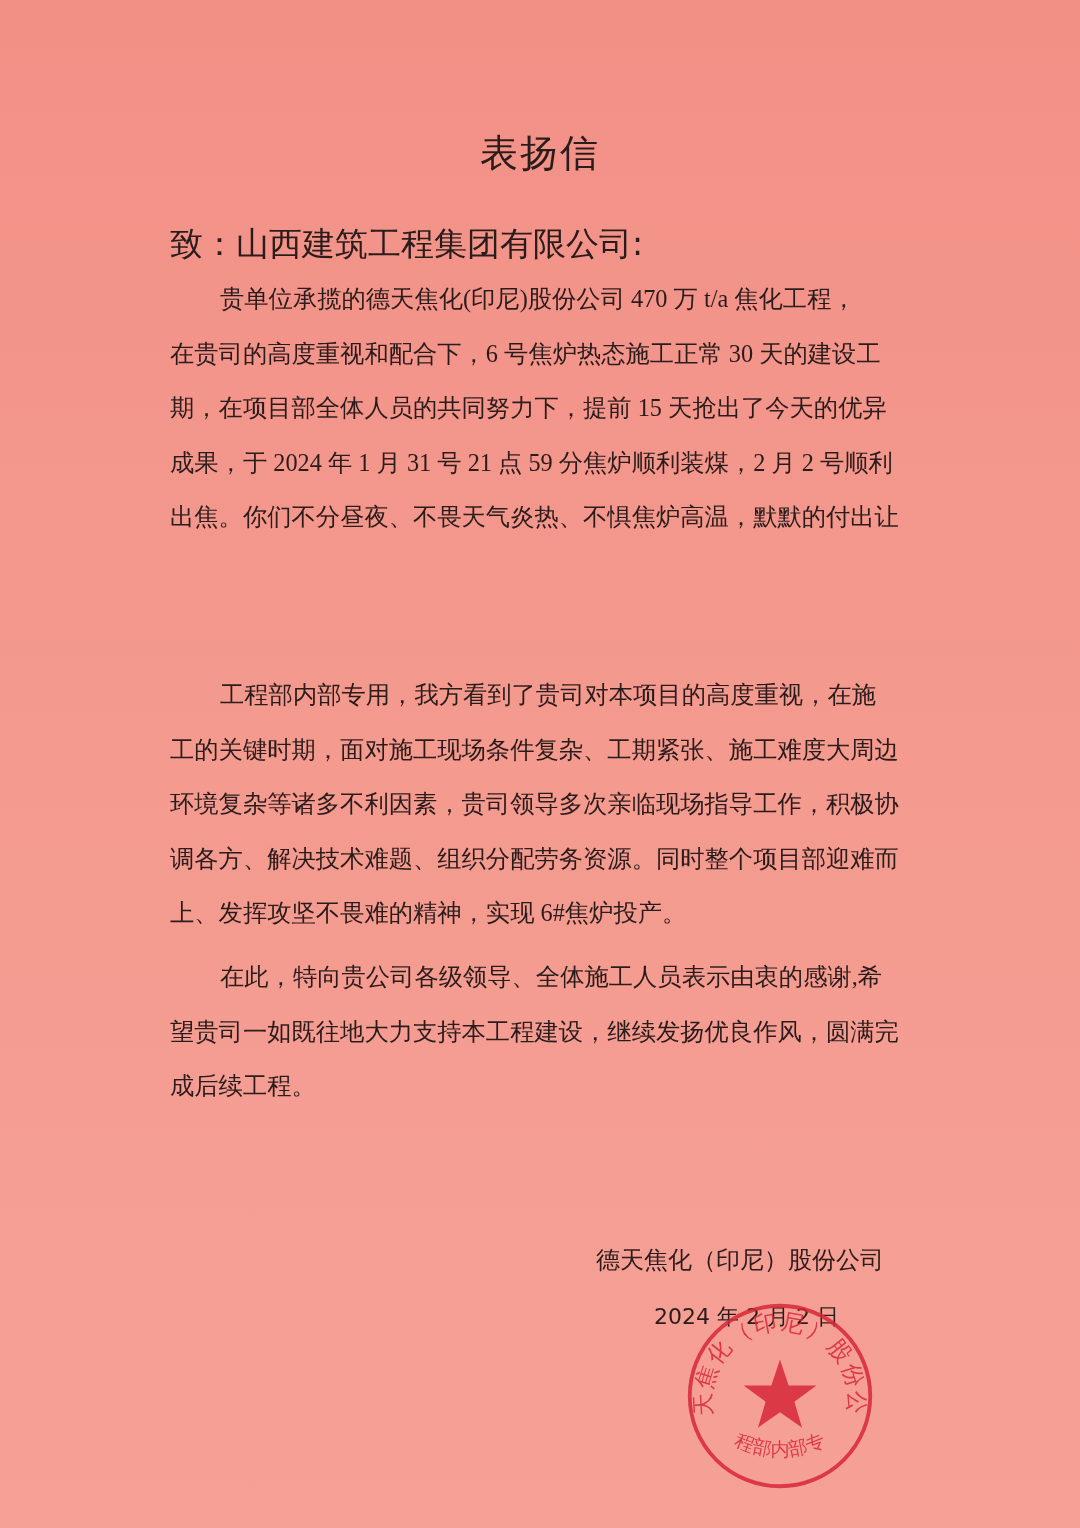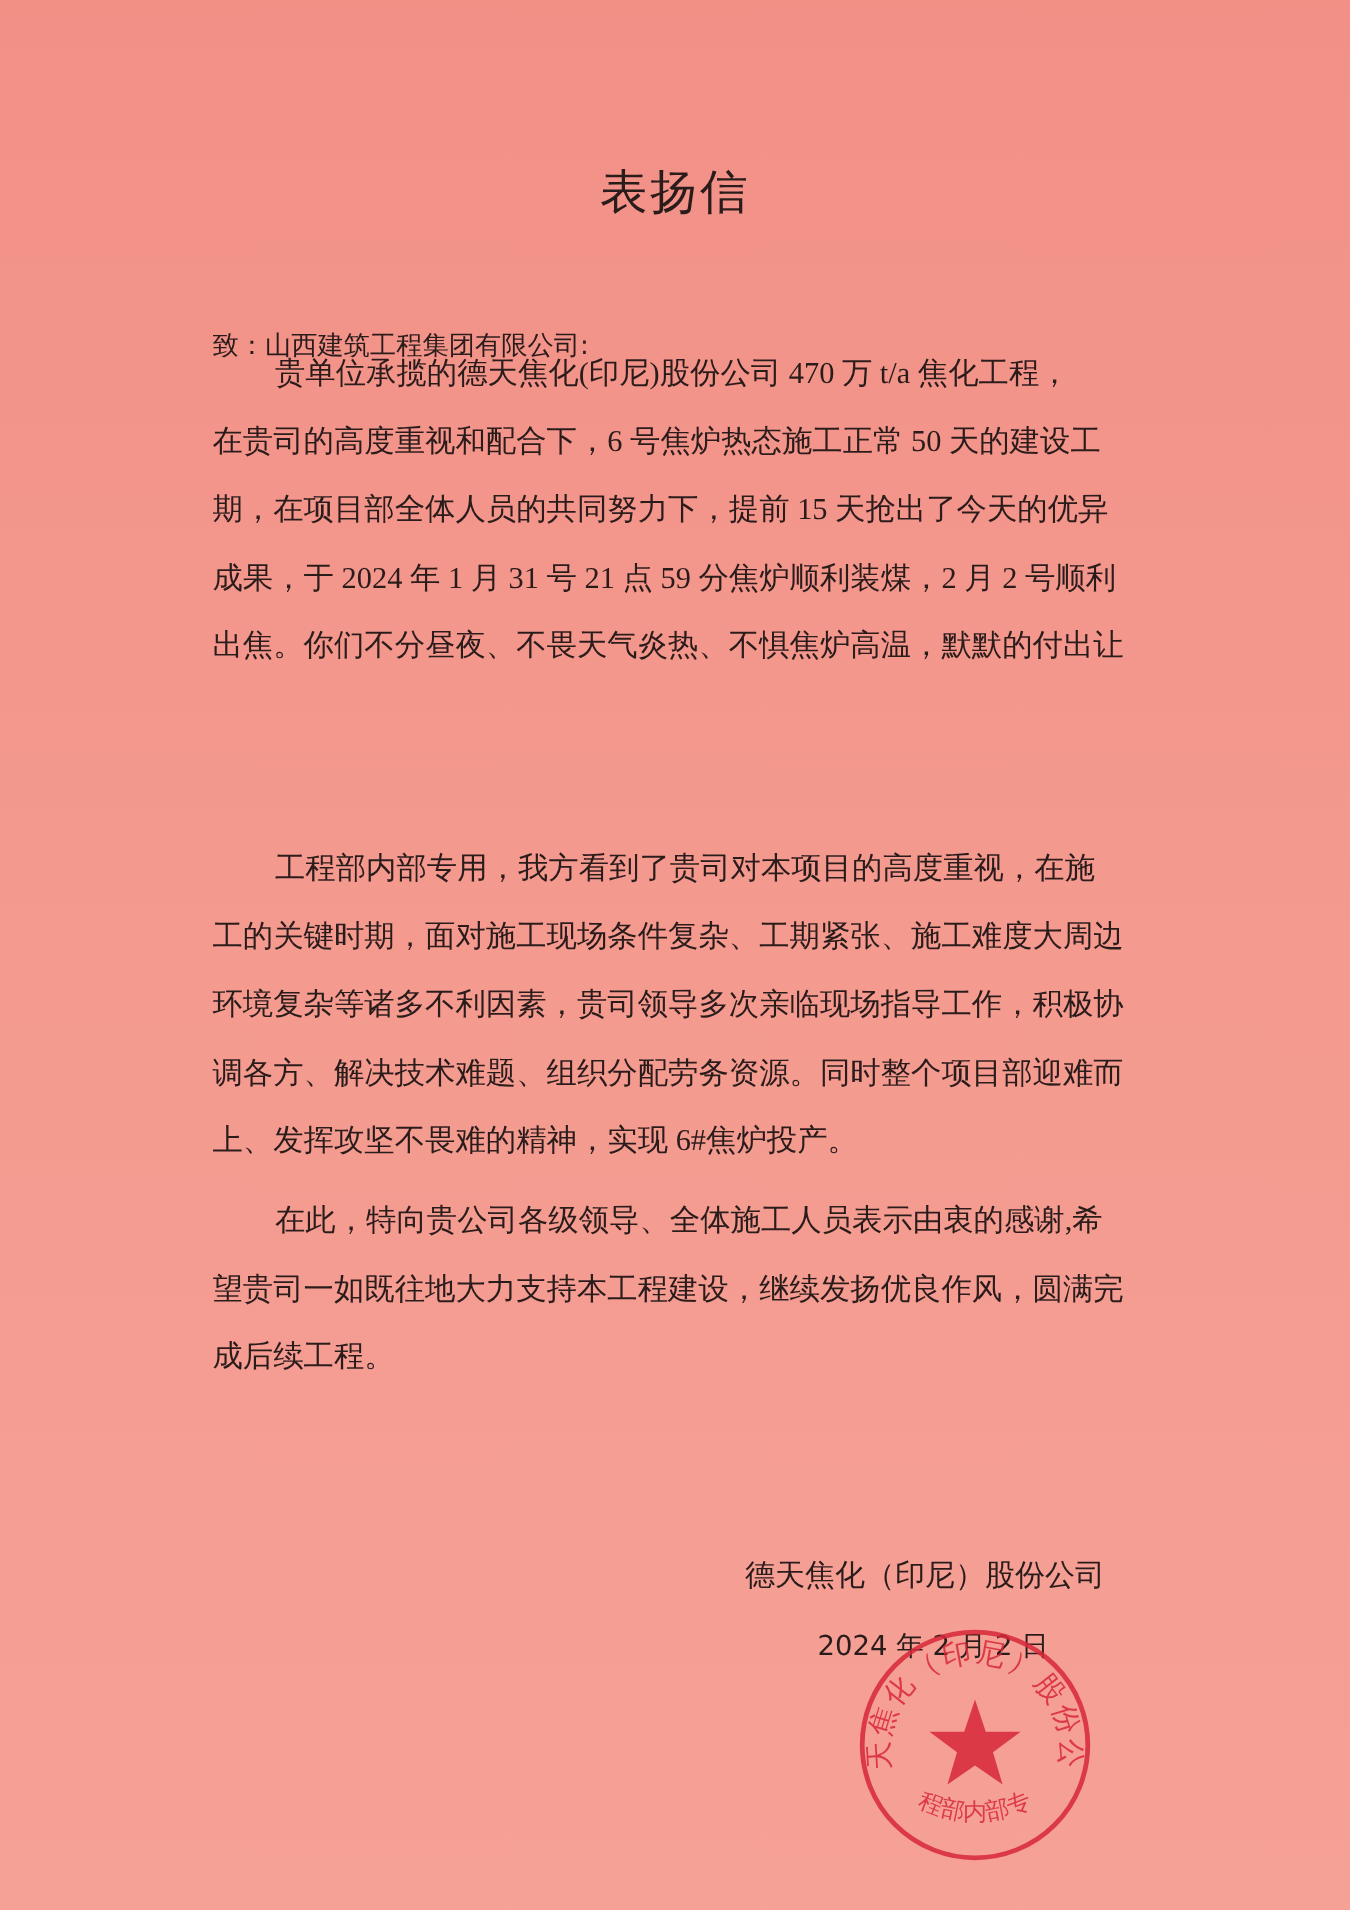--- a/index.html
+++ b/index.html
@@ -14,23 +14,22 @@
     position: absolute; inset: 0;
     background: linear-gradient(180deg, #f29086 0%, #f49a8f 50%, #f6a196 100%);
   }
   .title {
     position: absolute; left: 0; right: 0; top: 128px;
     text-align: center; font-size: 38px; letter-spacing: 2px; color: #2b1c1c;
     font-family: "DejaVu Sans", sans-serif; font-weight: normal;
   }
   .salutation {
     position: absolute; left: 170px; top: 222px;
-    font-size: 21px; color: #2b1c1c;
+    font-size: 33px; color: #2b1c1c;
     font-family: "DejaVu Sans", sans-serif;
-    margin-top: 40px;
   }
   .body {
     position: absolute; left: 170px; width: 755px;
     font-family: "DejaVu Sans", sans-serif;
     font-size: 24.3px; line-height: 54.6px; color: #2b1c1c;
     text-align: justify; text-align-last: left;
   }
   .line { display: block; white-space: nowrap; font-family: Liberation Serif, serif; }
   .indent { padding-left: 50px; }
   .p1 { top: 272px; }
@@ -53,21 +52,21 @@
 <body>
 
 <div class="page">
 
   <div class="title">表扬信</div>
 
   <div class="salutation">致：山西建筑工程集团有限公司:</div>
 
   <div class="body p1">
     <span class="line indent">贵单位承揽的德天焦化(印尼)股份公司 470 万 t/a 焦化工程，</span>
-    <span class="line">在贵司的高度重视和配合下，6 号焦炉热态施工正常 50 天的建设工</span>
+    <span class="line">在贵司的高度重视和配合下，6 号焦炉热态施工正常 30 天的建设工</span>
     <span class="line">期，在项目部全体人员的共同努力下，提前 15 天抢出了今天的优异</span>
     <span class="line">成果，于 2024 年 1 月 31 号 21 点 59 分焦炉顺利装煤，2 月 2 号顺利</span>
     <span class="line">出焦。你们不分昼夜、不畏天气炎热、不惧焦炉高温，默默的付出让</span>
   </div>
 
   <div class="body p2">
     <span class="line indent">工程部内部专用，我方看到了贵司对本项目的高度重视，在施</span>
     <span class="line">工的关键时期，面对施工现场条件复杂、工期紧张、施工难度大周边</span>
     <span class="line">环境复杂等诸多不利因素，贵司领导多次亲临现场指导工作，积极协</span>
     <span class="line">调各方、解决技术难题、组织分配劳务资源。同时整个项目部迎难而</span>

